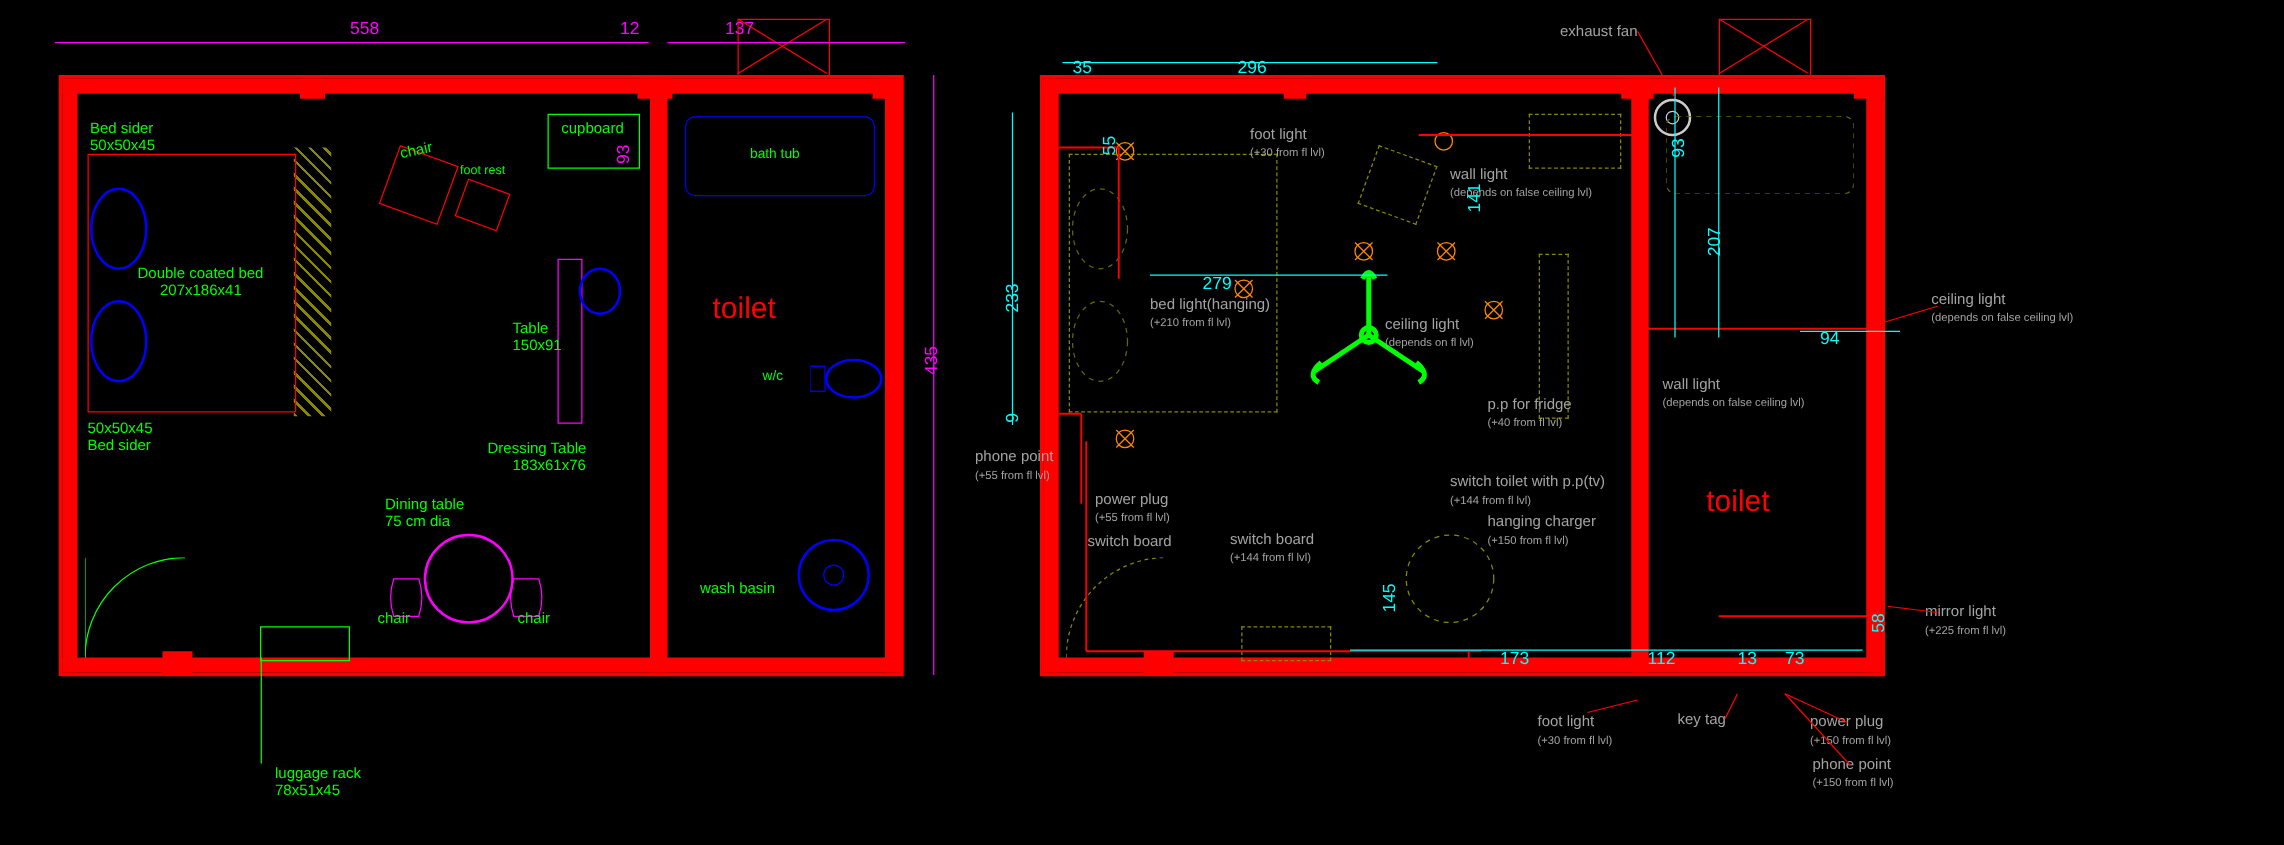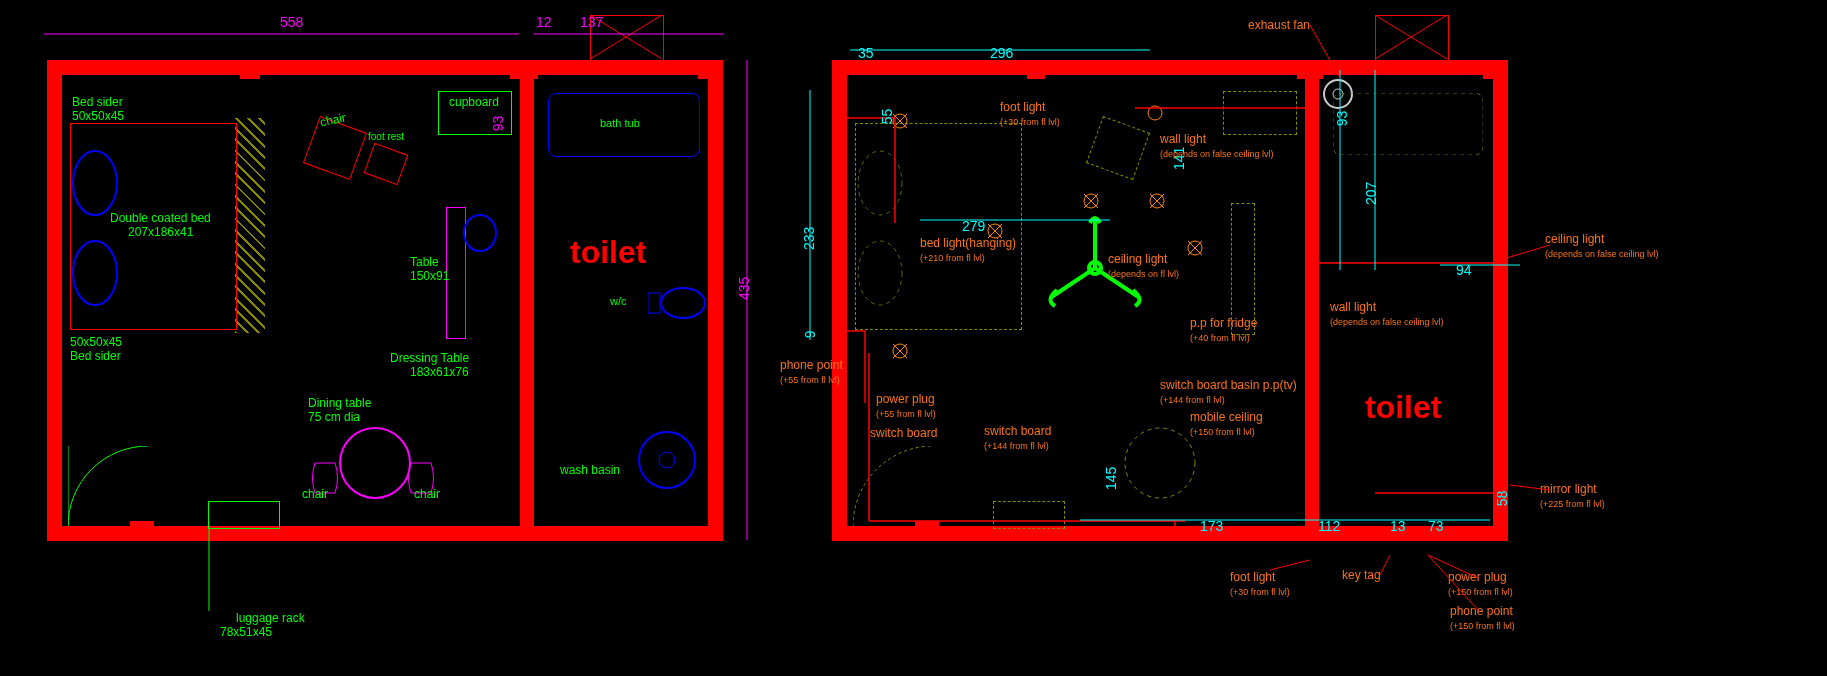--- a/index.html
+++ b/index.html
@@ -1,23 +1,23 @@
 <!DOCTYPE html>
 <html><head>
 <meta charset="utf-8">
 <style>
   body{margin:0;background:#000;font-family:Arial,sans-serif;color:#fff;width:1827px;height:676px;position:relative;overflow:hidden}
   .plan{position:absolute;border:3px solid #f00}
   .lbl{position:absolute;font-size:12px;line-height:1.2;white-space:nowrap}
   .green{color:#0f0}
   .red{color:#f00}
-  .blue{color:#f97316}
+  .blue{color:#a3a3a3}
   .mag{color:#f0f}
   .cyan{color:#0ff}
-  .big{font-size:32px;font-weight:700}
+  .big{font-size:24px;font-weight:400}
   .dim{font-size:14px}
   .box{position:absolute;border:1px solid}
   .rbox{border-color:#f00}
   .gbox{border-color:#0f0}
   .bbox{border-color:#00f}
   .mbox{border-color:#f0f}
   .wall{position:absolute;background:#f00}
   .dash{border-style:dashed}
   .fan{position:absolute;color:#0f0}
   .hatch{background:repeating-linear-gradient(45deg,#880 0 2px,#000 2px 8px)}
@@ -89,21 +89,21 @@
   <div class="lbl green" style="left:364px;top:424px">chair</div>
 
   <svg style="position:absolute;left:18px;top:383px" width="85" height="85">
       <path d="M0 80 A80 80 0 0 1 80 0" fill="none" stroke="#0f0"></path>
       <line x1="0" y1="80" x2="0" y2="0" stroke="#0f0"></line>
     </svg>
   <div class="box gbox" style="left:158px;top:438px;width:70px;height:26px"></div>
   <svg style="position:absolute;left:158px;top:463px" width="2" height="85">
       <line x1="1" y1="0" x2="1" y2="85" stroke="#0f0"></line>
     </svg>
-  <div class="lbl green" style="left:186px;top:548px">luggage rack</div>
+  <div class="lbl green" style="left:170px;top:548px">luggage rack</div>
   <div class="lbl green" style="left:170px;top:562px">78x51x45</div>
 
   <div class="box bbox" style="left:498px;top:30px;width:150px;height:62px;border-radius:8px"></div>
   <div class="lbl green" style="left:550px;top:54px;font-size:11px">bath tub</div>
   <svg style="position:absolute;left:598px;top:220px" width="60" height="40">
       <ellipse cx="35" cy="20" rx="22" ry="15" fill="none" stroke="#00f" stroke-width="2"></ellipse>
       <rect x="0" y="10" width="12" height="20" fill="none" stroke="#00f"></rect>
     </svg>
   <div class="lbl green" style="left:560px;top:232px;font-size:11px">w/c</div>
   <svg style="position:absolute;left:580px;top:360px" width="75" height="75">
@@ -114,21 +114,21 @@
   <div class="lbl red big" style="left:520px;top:170px">toilet</div>
 
   <svg style="position:absolute;left:-6px;top:-36px" width="688" height="14">
       <line x1="0" y1="7" x2="475" y2="7" stroke="#f0f"></line>
       <line x1="490" y1="7" x2="540" y2="7" stroke="#f0f"></line>
       <line x1="540" y1="7" x2="680" y2="7" stroke="#f0f"></line>
     </svg>
 </div>
 
 <div class="lbl mag dim" style="left:280px;top:14px">558</div>
-<div class="lbl mag dim" style="left:536px;top:14px">12</div>
+<div class="lbl mag dim" style="left:496px;top:14px">12</div>
 <div class="lbl mag dim" style="left:580px;top:14px">137</div>
 <div class="lbl mag dim" style="left:491px;top:115px;transform:rotate(-90deg)">93</div>
 <div class="lbl mag dim" style="left:733px;top:280px;transform:rotate(-90deg)">435</div>
 <svg style="position:absolute;left:740px;top:60px" width="14" height="480">
     <line x1="7" y1="0" x2="7" y2="480" stroke="#f0f"></line>
   </svg>
 
 <div class="plan" style="left:832px;top:60px;width:670px;height:475px">
   <div class="wall" style="left:0;top:0;width:670px;height:12px"></div>
   <div class="wall" style="left:0;top:463px;width:670px;height:12px"></div>
@@ -263,24 +263,24 @@
 
 <div class="lbl blue" style="left:1248px;top:18px">exhaust fan</div>
 <div class="lbl blue" style="left:1000px;top:100px"><span>foot light</span><br><span style="font-size:9px">(+30 from fl lvl)</span></div>
 <div class="lbl blue" style="left:1160px;top:132px"><span>wall light</span><br><span style="font-size:9px">(depends on false ceiling lvl)</span></div>
 <div class="lbl blue" style="left:920px;top:236px"><span>bed light(hanging)</span><br><span style="font-size:9px">(+210 from fl lvl)</span></div>
 <div class="lbl blue" style="left:1108px;top:252px"><span>ceiling light</span><br><span style="font-size:9px">(depends on fl lvl)</span></div>
 <div class="lbl blue" style="left:780px;top:358px"><span>phone point</span><br><span style="font-size:9px">(+55 from fl lvl)</span></div>
 <div class="lbl blue" style="left:876px;top:392px"><span>power plug</span><br><span style="font-size:9px">(+55 from fl lvl)</span></div>
 <div class="lbl blue" style="left:870px;top:426px">switch board</div>
 <div class="lbl blue" style="left:984px;top:424px"><span>switch board</span><br><span style="font-size:9px">(+144 from fl lvl)</span></div>
-<div class="lbl blue" style="left:1160px;top:378px"><span>switch board basin p.p(tv)</span><br><span style="font-size:9px">(+144 from fl lvl)</span></div>
+<div class="lbl blue" style="left:1160px;top:378px"><span>switch toilet with p.p(tv)</span><br><span style="font-size:9px">(+144 from fl lvl)</span></div>
 <div class="lbl blue" style="left:1190px;top:316px"><span>p.p for fridge</span><br><span style="font-size:9px">(+40 from fl lvl)</span></div>
 <div class="lbl blue" style="left:1330px;top:300px"><span>wall light</span><br><span style="font-size:9px">(depends on false ceiling lvl)</span></div>
-<div class="lbl blue" style="left:1190px;top:410px"><span>mobile ceiling</span><br><span style="font-size:9px">(+150 from fl lvl)</span></div>
+<div class="lbl blue" style="left:1190px;top:410px"><span>hanging charger</span><br><span style="font-size:9px">(+150 from fl lvl)</span></div>
 <div class="lbl blue" style="left:1230px;top:570px"><span>foot light</span><br><span style="font-size:9px">(+30 from fl lvl)</span></div>
 <div class="lbl blue" style="left:1342px;top:568px">key tag</div>
 <div class="lbl blue" style="left:1448px;top:570px"><span>power plug</span><br><span style="font-size:9px">(+150 from fl lvl)</span></div>
 <div class="lbl blue" style="left:1450px;top:604px"><span>phone point</span><br><span style="font-size:9px">(+150 from fl lvl)</span></div>
 <div class="lbl blue" style="left:1540px;top:482px"><span>mirror light</span><br><span style="font-size:9px">(+225 from fl lvl)</span></div>
 <div class="lbl blue" style="left:1545px;top:232px"><span>ceiling light</span><br><span style="font-size:9px">(depends on false ceiling lvl)</span></div>
 
 <svg style="position:absolute;left:780px;top:0" width="1050" height="676">
   <g stroke="#f00" stroke-width="1" fill="none">
     <line x1="530" y1="25" x2="560" y2="78"></line>

